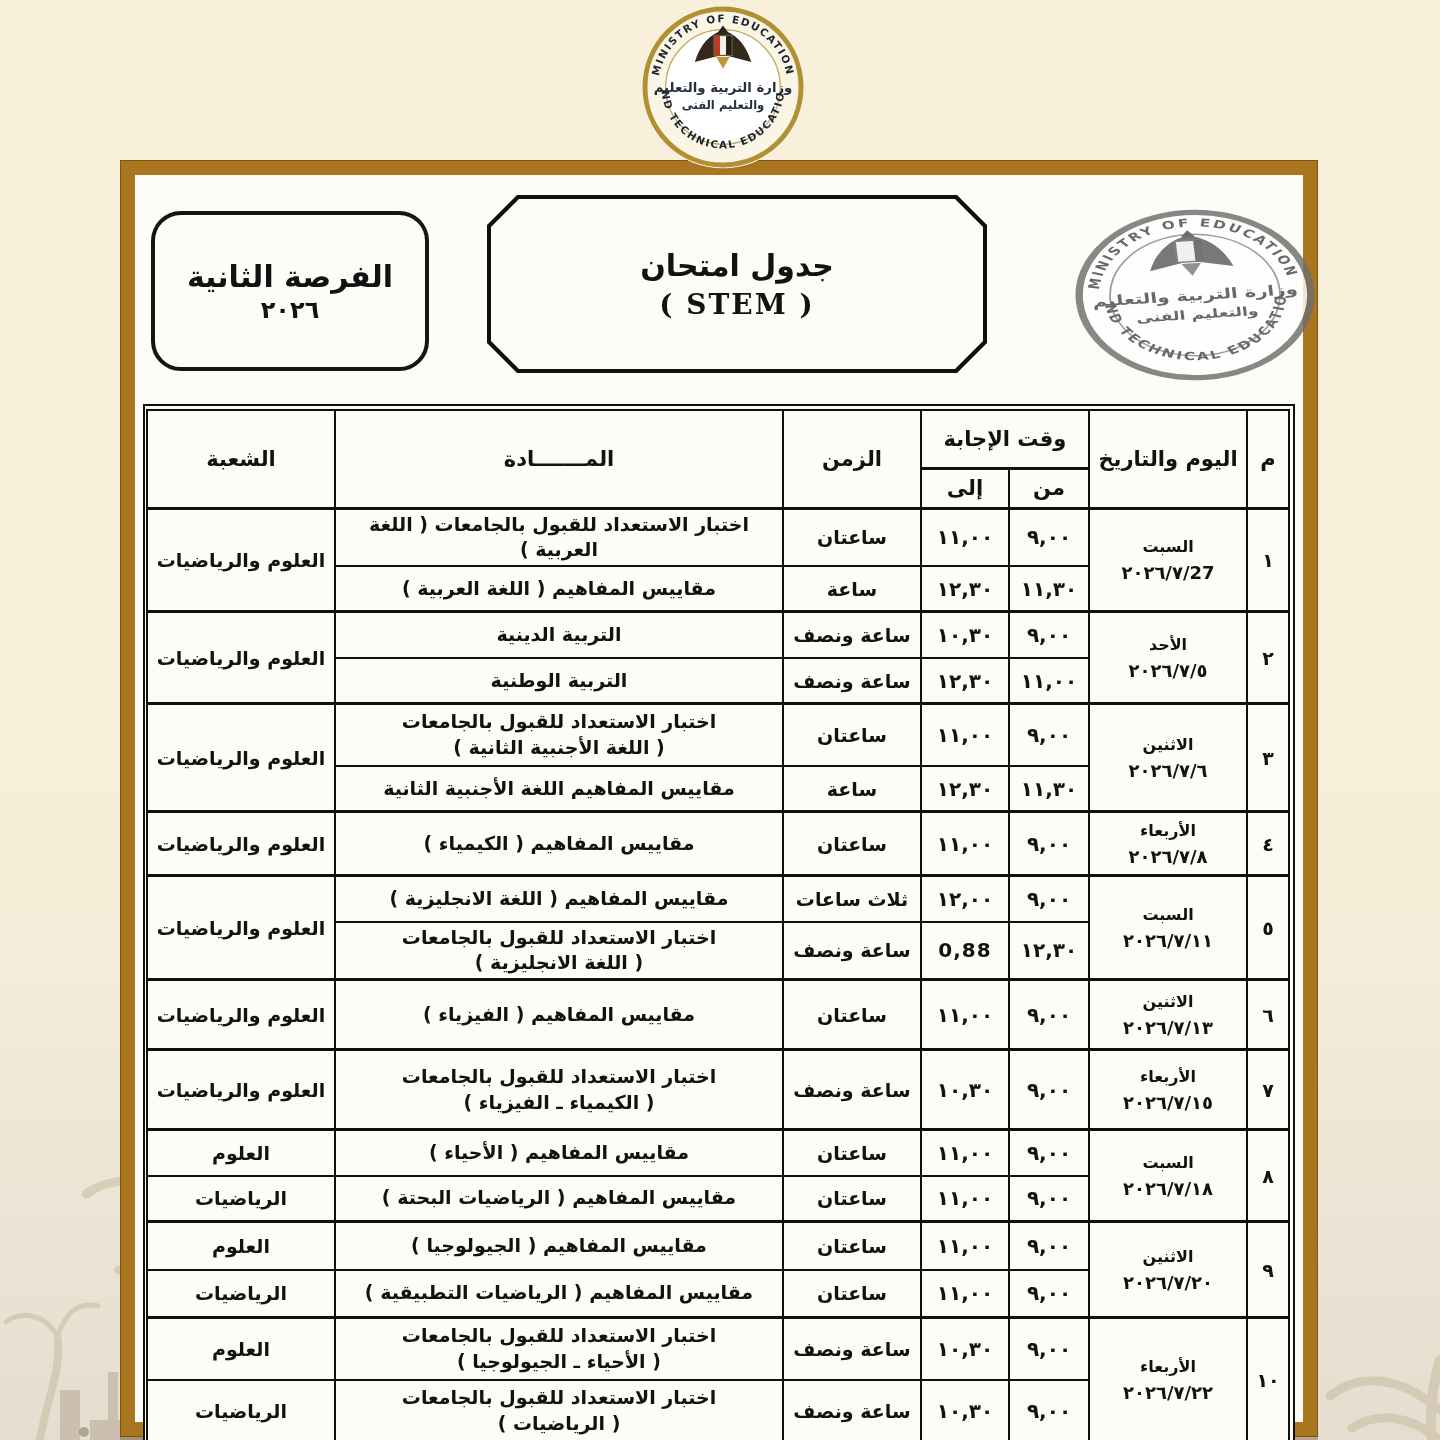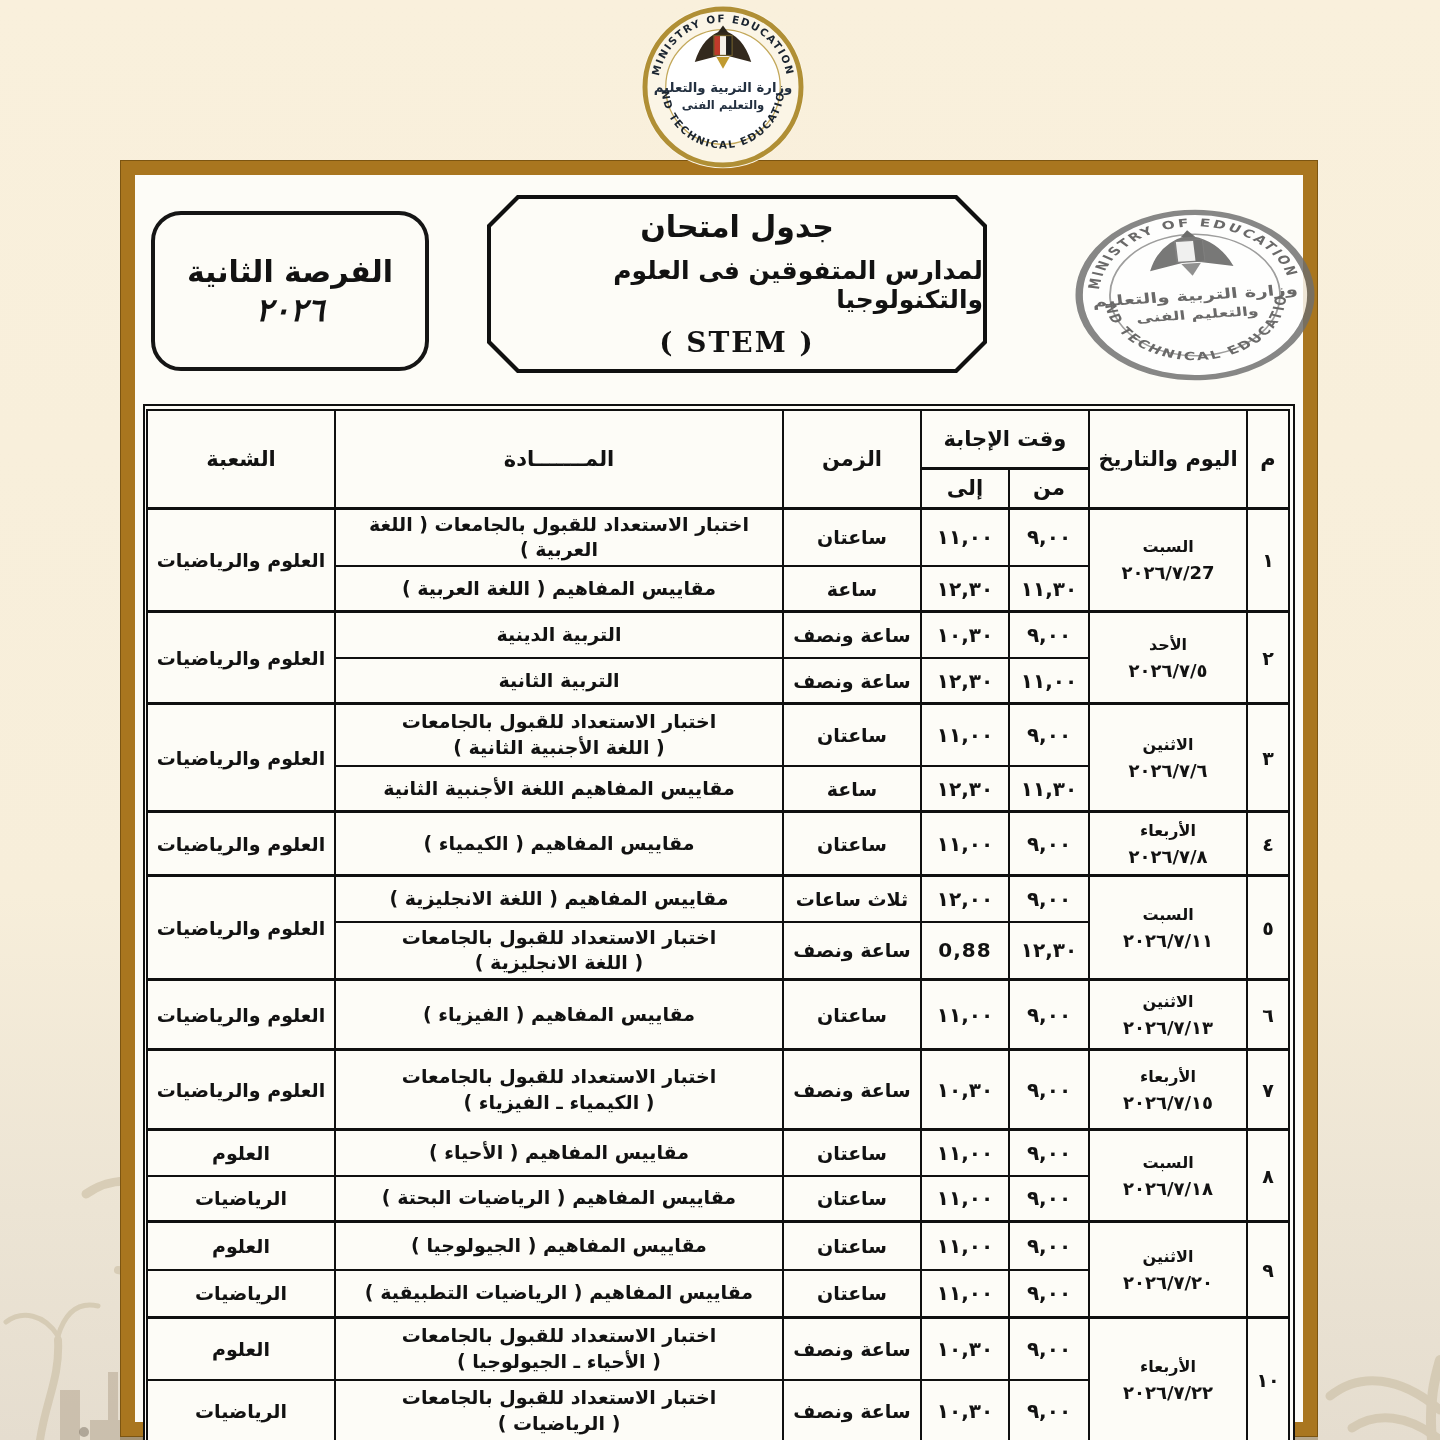--- a/index.html
+++ b/index.html
@@ -27,31 +27,31 @@
   }
   .doc-inner { position: relative; width: 100%; height: 100%; background: #fdfcf7; }
 
   
   .session-box {
     position: absolute; left: 16px; top: 36px; width: 278px; height: 160px;
     border: 4px solid #151515; border-radius: 30px;
     display: flex; flex-direction: column; align-items: center; justify-content: center; gap: 2px;
   }
   .session-box .l1 { font-size: 30px; font-weight: bold; }
-  .session-box .l2 { font-size: 32px; font-weight: bold; letter-spacing: 2px; font-style: italic; }
+  .session-box .l2 { font-size: 24px; font-weight: bold; letter-spacing: 2px; }
 
   .title-box {
     position: absolute; left: 352px; top: 20px; width: 500px; height: 178px;
     background: #101010; padding: 4px;
     clip-path: polygon(30px 0, calc(100% - 30px) 0, 100% 30px, 100% calc(100% - 30px), calc(100% - 30px) 100%, 30px 100%, 0 calc(100% - 30px), 0 30px);
   }
   .title-box .inner {
     width: 100%; height: 100%; background: #fdfcf7;
     clip-path: polygon(28px 0, calc(100% - 28px) 0, 100% 28px, 100% calc(100% - 28px), calc(100% - 28px) 100%, 28px 100%, 0 calc(100% - 28px), 0 28px);
-    display: flex; flex-direction: column; align-items: center; justify-content: center; gap: 12px;
+    display: flex; flex-direction: column; align-items: center; justify-content: center; gap: 5px; text-align: center;
   }
   .title-box .t1 { font-size: 30px; font-weight: bold; }
   .title-box .t2 { font-size: 26px; font-weight: bold; }
   .title-box .t3 { font-size: 25px; font-weight: bold; }
   .title-box .t4 { font-size: 28px; font-weight: bold; font-family: "DejaVu Serif", serif; letter-spacing: 2px; }
 
   .doc-seal { position: absolute; left: 906px; top: 10px; width: 264px; height: 180px; }
   .doc-seal svg { transform: scale(1.12, 0.80) rotate(-5deg); opacity: 0.82; }
 
   
@@ -143,21 +143,20 @@
   <div class="doc-inner">
 
     <div class="session-box">
       <div class="l1">الفرصة الثانية</div>
       <div class="l2">٢٠٢٦</div>
     </div>
 
     <div class="title-box">
       <div class="inner">
         <div class="t1">جدول امتحان</div>
-        <div class="t3">لمدارس المتفوقين فى العلوم والتكنولوجيا</div>
         <div class="t4">( STEM )</div>
       </div>
     </div>
 
     <div class="doc-seal">
       <svg viewBox="0 0 200 200" width="220" height="220">
         <defs>
           <path id="arcTop2" d="M 22,100 A 78,78 0 0 1 178,100"></path>
           <path id="arcBot2" d="M 26,100 A 74,74 0 0 0 174,100"></path>
         </defs>
@@ -243,21 +242,21 @@
             <td class="c-subj">
                 <div>التربية الدينية</div>
               </td>
             <td rowspan="2">العلوم والرياضيات</td>
           </tr>
           <tr class="h46">
             <td class="c-time" dir="ltr">١١,٠٠</td>
             <td class="c-time" dir="ltr">١٢,٣٠</td>
             <td>ساعة ونصف</td>
             <td class="c-subj">
-                <div>التربية الثانية</div>
+                <div>التربية الوطنية</div>
               </td>
           </tr>
 
           <tr class="gs h62">
             <td rowspan="2">٣</td>
             <td rowspan="2" class="c-date">
               <div class="day">الاثنين</div>
               <div class="date" dir="ltr">٢٠٢٦/٧/٦</div>
             </td>
             <td class="c-time" dir="ltr">٩,٠٠</td>

